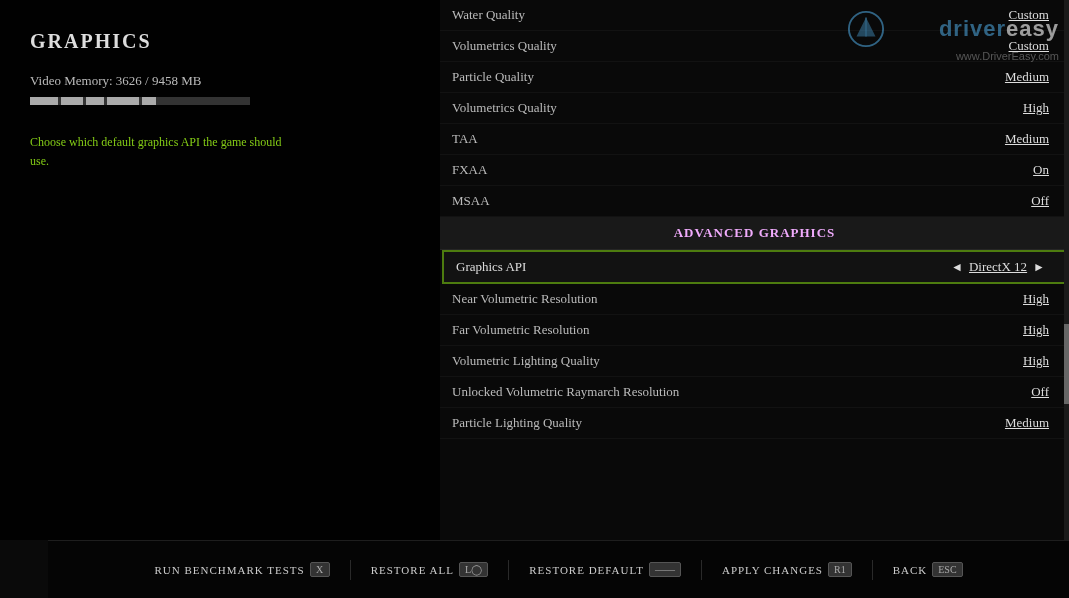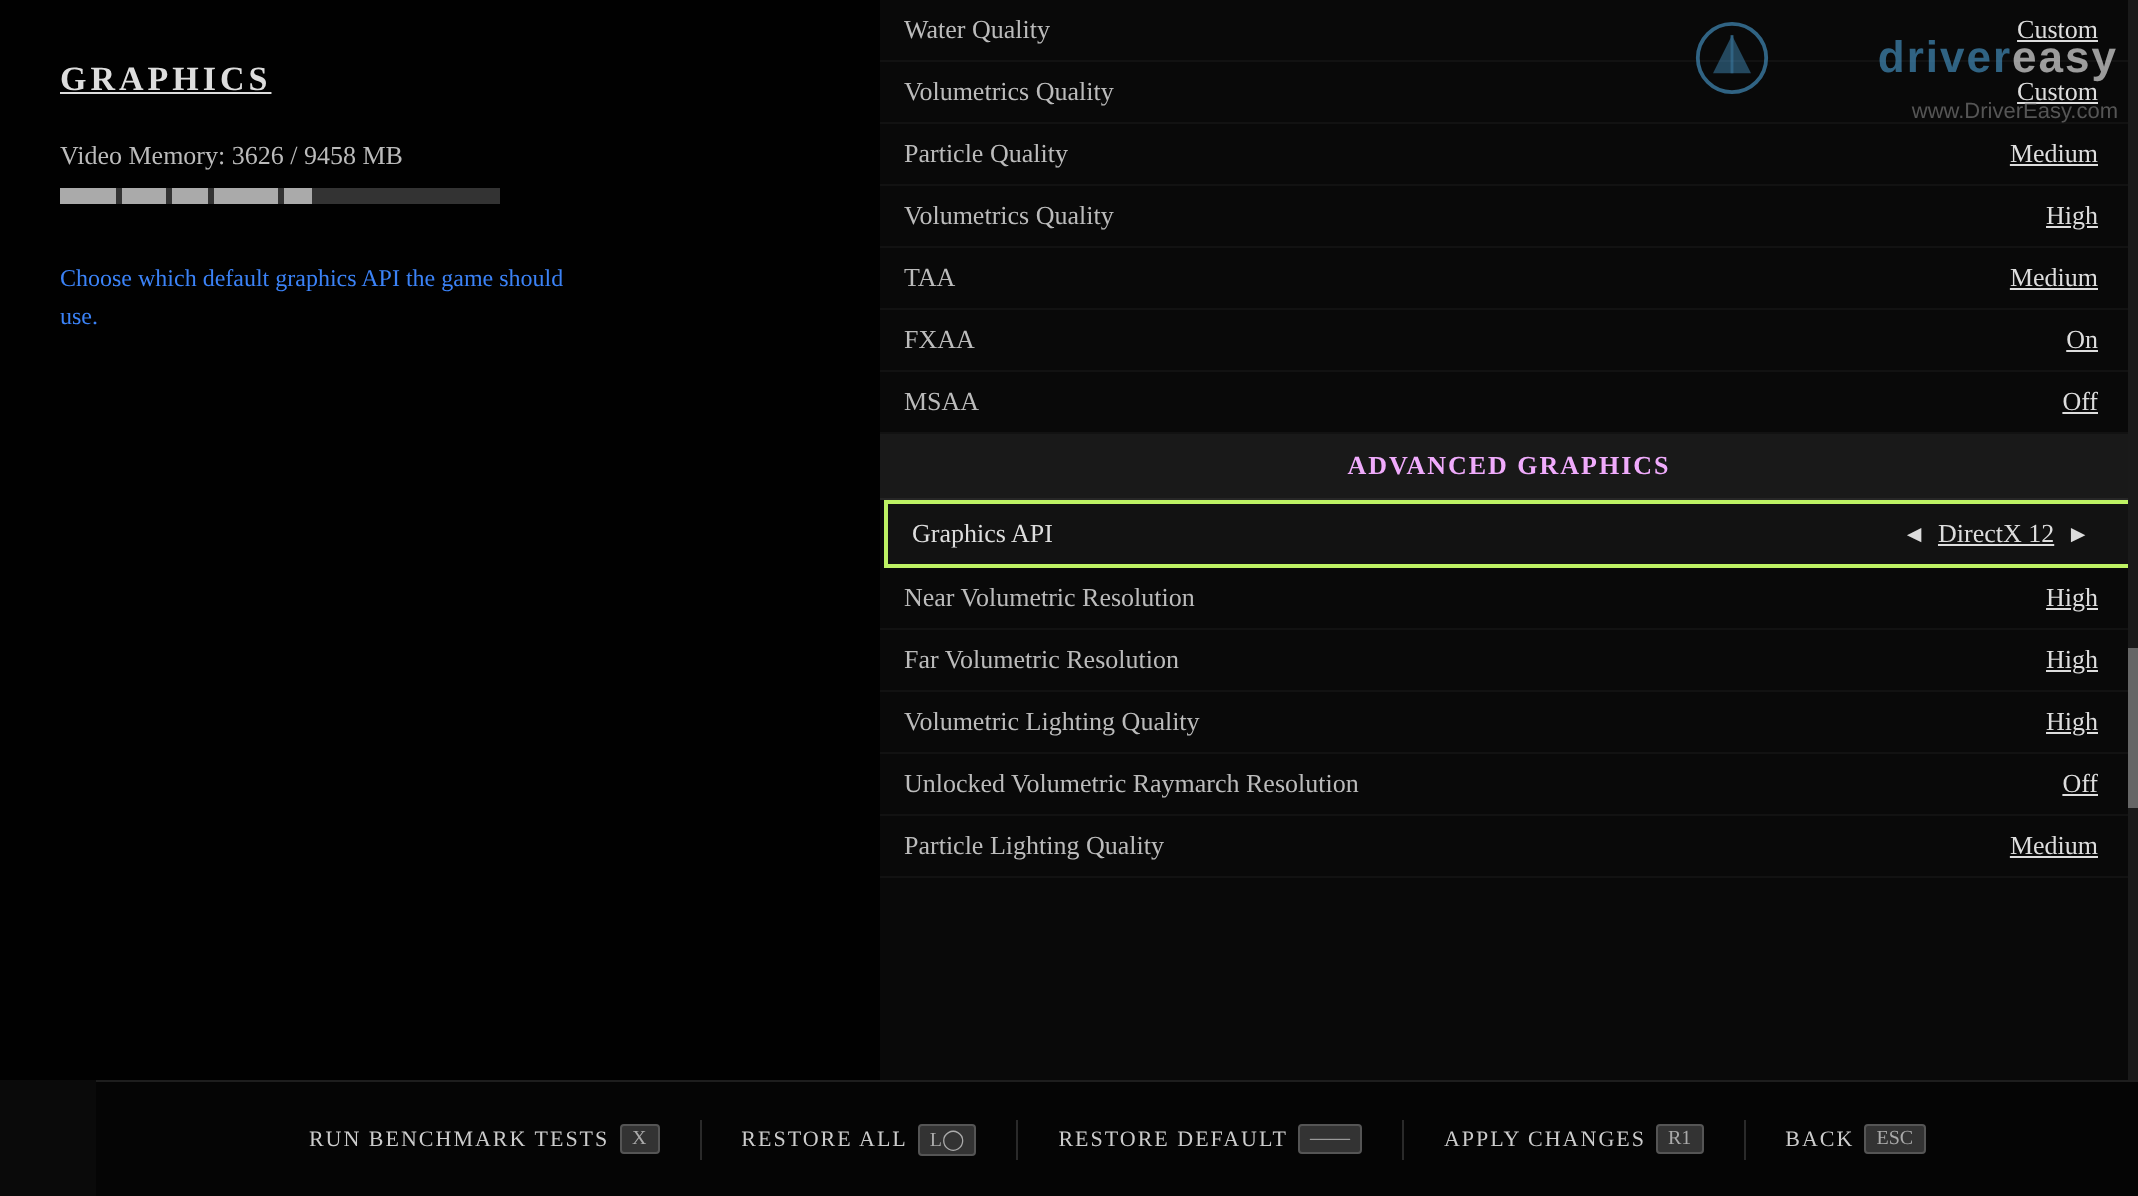--- a/index.html
+++ b/index.html
@@ -55,28 +55,27 @@
     .left-panel {
       position: absolute;
       top: 0;
       left: 0;
       width: 440px;
       height: 540px;
       padding: 30px 30px;
       background: rgba(0,0,0,0.85);
     }
     .panel-title {
-      font-size: 17px;
+      font-size: 20px;
       font-weight: bold;
       color: #ddd;
       letter-spacing: 2px;
       text-transform: uppercase;
       margin-bottom: 20px;
       font-family: 'Georgia', serif;
-      text-decoration: underline;
     }
     .video-memory-label {
       font-size: 13px;
       color: #bbb;
       margin-bottom: 8px;
     }
     .memory-bar-container {
       width: 220px;
       height: 8px;
       background: #333;
@@ -86,21 +85,21 @@
       display: flex;
       gap: 3px;
       height: 8px;
     }
     .memory-seg {
       height: 8px;
       background: #aaa;
     }
     .panel-description {
       font-size: 12px;
-      color: #3b82f6;
+      color: #84cc16;
       line-height: 1.6;
       max-width: 260px;
       margin-top: 28px;
     }
 
     
     .right-panel {
       position: absolute;
       top: 0;
       left: 440px;
@@ -138,21 +137,21 @@
       font-size: 13px;
       font-weight: bold;
       letter-spacing: 1px;
       text-transform: uppercase;
       background: rgba(30,30,30,0.8);
       border-bottom: 1px solid rgba(255,255,255,0.06);
     }
     
     .setting-row.highlighted {
       background: rgba(20,20,20,0.9);
-      border: 2px solid #bef264;
+      border: 2px solid #4d7c0f;
       margin: 0 2px;
     }
     .setting-row.highlighted .setting-name {
       color: #ddd;
     }
     .value-with-arrows {
       display: flex;
       align-items: center;
       gap: 6px;
     }

